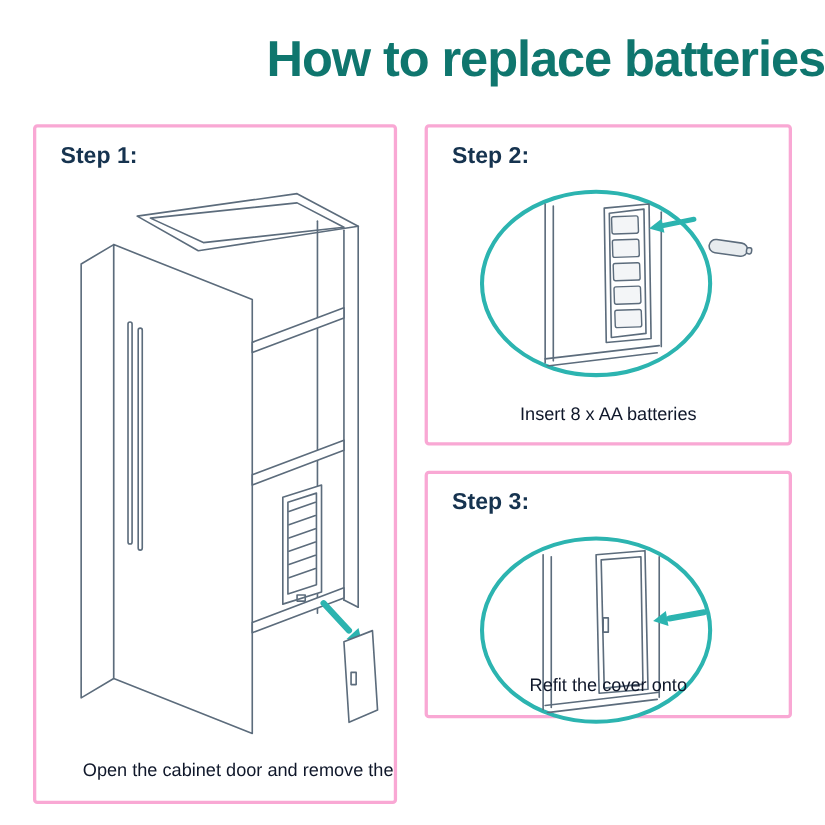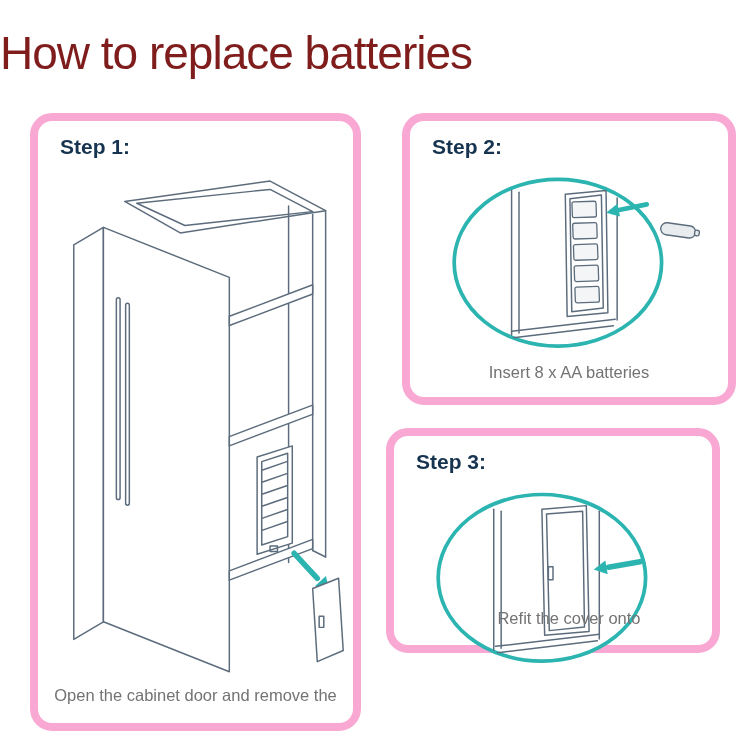--- a/index.html
+++ b/index.html
@@ -2,42 +2,42 @@
 <html><head>
 <meta charset="utf-8">
 <style>
   html,body { margin:0; padding:0; background:#ffffff; }
   .canvas {
     position:relative; width:750px; height:750px; background:#ffffff;
     font-family:"Liberation Sans", sans-serif; overflow:hidden;
   }
   .title {
     position:absolute; top:26px; left:0; width:100%; margin:0;
-    text-align:left; font-size:46px; font-weight:normal;
-    color:#7f1d1d; letter-spacing:-1px;
+    text-align:right; font-size:46px; font-weight:bold;
+    color:#0f766e; letter-spacing:-1px;
   }
   .panel {
-    position:absolute; border:8px solid #f9a8d4; border-radius:22px;
+    position:absolute; border:3px solid #f9a8d4; border-radius:4px;
     background:#ffffff; box-sizing:border-box;
   }
   .panel-step1 { left:30px;  top:113px; width:331px; height:618px; }
-  .panel-step2 { left:402px; top:113px; width:334px; height:292px; }
+  .panel-step2 { left:386px; top:113px; width:334px; height:292px; }
   .panel-step3 { left:386px; top:428px; width:334px; height:225px; }
   .step-label {
     position:absolute; top:14px; left:22px;
     font-size:21px; font-weight:bold; color:#16334F;
   }
   .caption {
     position:absolute; left:0; width:100%; margin:0;
-    text-align:center; font-size:16.5px; line-height:1.32; color:#737373;
+    text-align:center; font-size:16.5px; line-height:1.32; color:#0f172a;
   }
   .caption span { display:block; }
-  .panel-step1 .caption { bottom:16px; }
+  .panel-step1 .caption { bottom:16px;padding-left:21px; }
   .panel-step2 .caption { bottom:13px; }
-  .panel-step3 .caption { bottom:15px;padding-left:16px; }
+  .panel-step3 .caption { bottom:15px; }
   svg.illus { display:block; position:absolute; left:50%; transform:translateX(-50%); }
   .illus1 { top:36px; width:300px; }
   .illus2 { top:38px; width:300px; }
   .illus3 { top:40px; width:300px; }
   .line  { fill:none; stroke:#5C6C7C; stroke-width:1.6; stroke-linejoin:round; stroke-linecap:round; }
   .solid { fill:#ffffff; stroke:#5C6C7C; stroke-width:1.6; stroke-linejoin:round; }
   .teal-stroke { fill:none; stroke:#2CB4B0; stroke-linecap:round; }
   .teal-fill { fill:#2CB4B0; stroke:none; }
   .lens { fill:#ffffff; stroke:#2CB4B0; stroke-width:4; }
   .cell { fill:#f3f5f7; stroke:#5C6C7C; stroke-width:1.4; }

